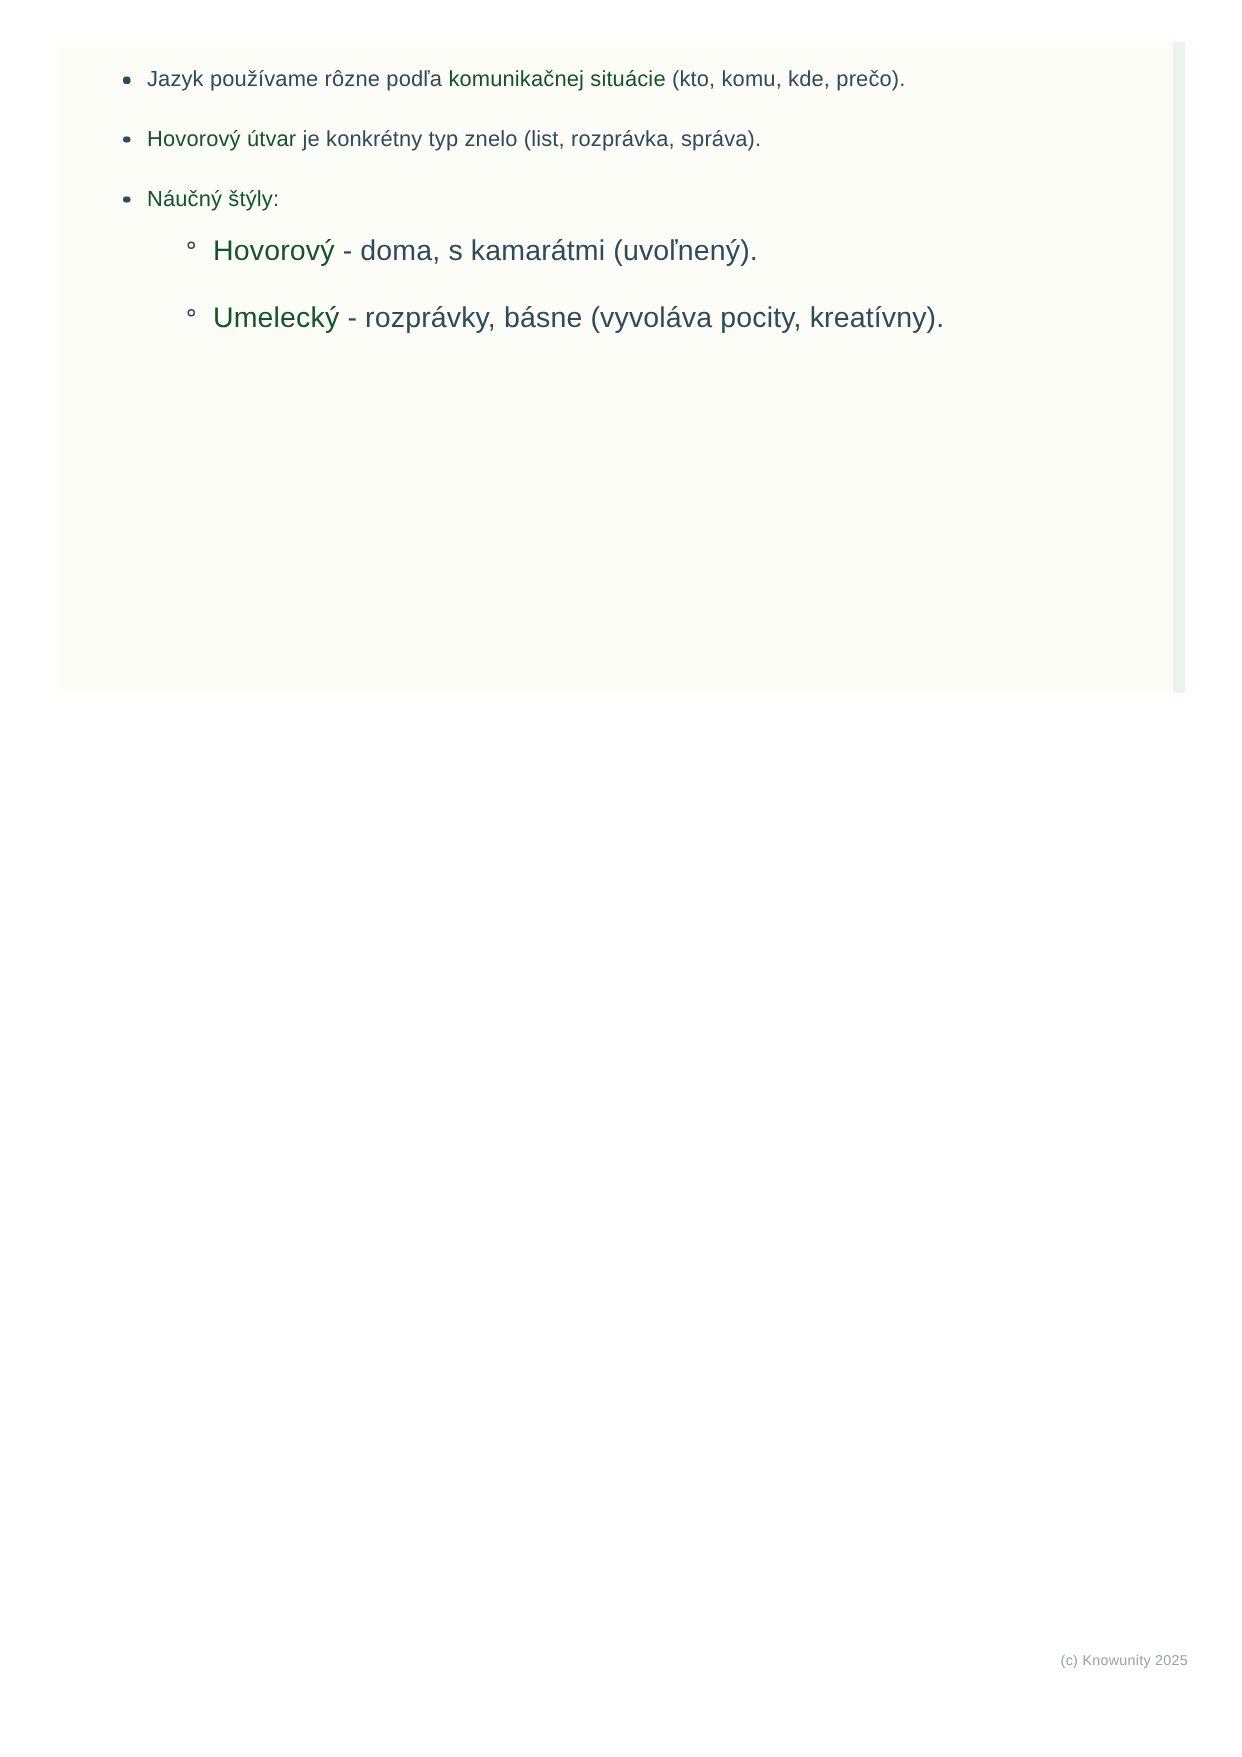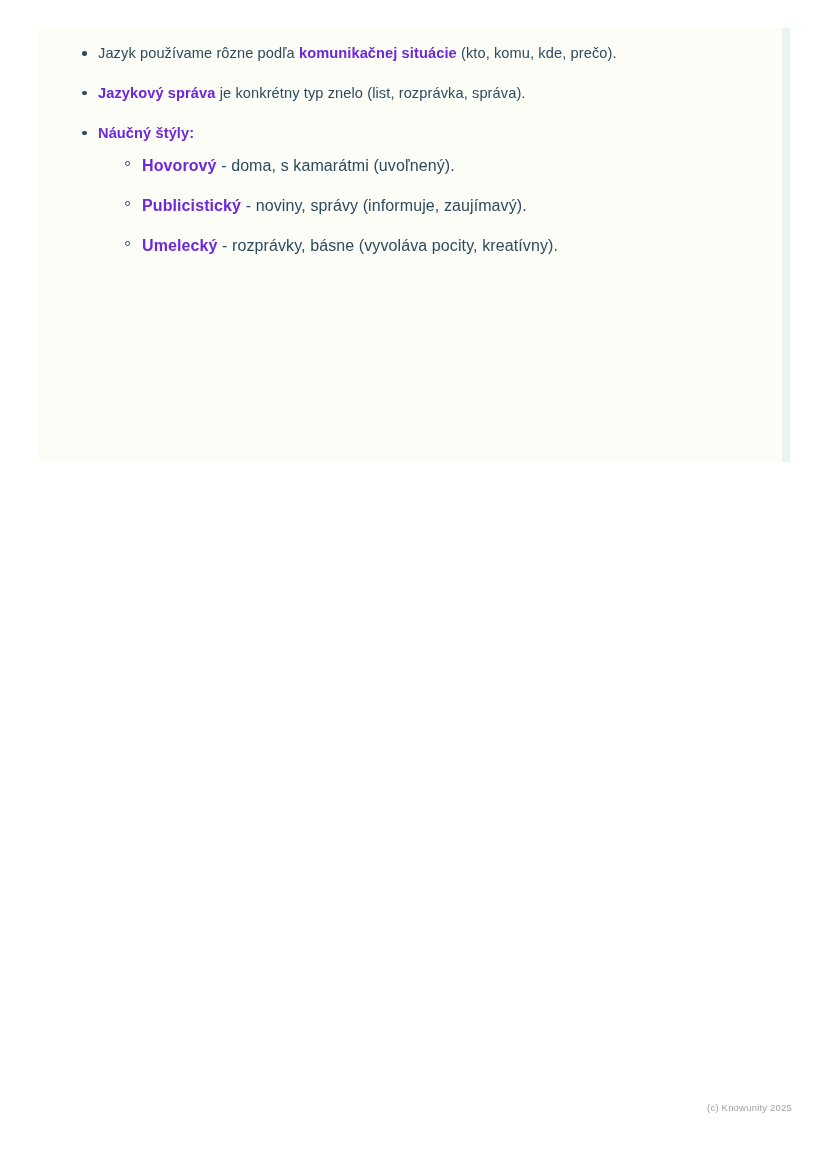--- a/index.html
+++ b/index.html
@@ -70,66 +70,65 @@
 
   ul.level2 {
     list-style: none;
     margin: 10px 0 0 0;
     padding: 0 0 0 22px;
   }
   ul.level2 > li {
     position: relative;
     padding-left: 22px;
     margin: 0 0 16px 0;
-    font-size: 16px;
+    font-size: 19px;
     line-height: 1.5;
     color: #2e4b5c;
   }
   ul.level2 > li:last-child {
     margin-bottom: 8px;
   }
   ul.level2 > li::before {
     content: "";
     position: absolute;
     left: 5px;
     top: 7px;
     width: 5px;
     height: 5px;
     border-radius: 50%;
     border: 1.2px solid #2e4b5c;
     background: transparent;
     box-sizing: border-box;
   }
 
   b, .b {
-    font-weight: 700;
-    color: #6d28d9;
+    font-weight: 400;
+    color: #14532d;
   }
 
   
   .footer-credit {
     position: absolute;
     right: 36px;
     top: 1102px;
     font-size: 9.5px;
     color: #9aa2a8;
     letter-spacing: 0.2px;
   }
 </style>
 </head>
 <body>
 
 <div class="doc-card">
   <div class="doc-body">
     <ul class="level1">
         <li><span><span>Jazyk používame rôzne podľa </span><span class="b">komunikačnej situácie</span><span> (kto, komu, kde, prečo).</span></span></li>
-        <li><span><span class="b">Jazykový správa</span><span> je konkrétny typ znelo (list, rozprávka, správa).</span></span></li>
+        <li><span><span class="b">Hovorový útvar</span><span> je konkrétny typ znelo (list, rozprávka, správa).</span></span></li>
         <li class="no-bottom-gap"><span><span class="b">Náučný štýly:</span></span><ul class="level2">
             <li><span class="b">Hovorový</span><span> - doma, s kamarátmi (uvoľnený).</span></li>
-            <li><span class="b">Publicistický</span><span> - noviny, správy (informuje, zaujímavý).</span></li>
             <li><span class="b">Umelecký</span><span> - rozprávky, básne (vyvoláva pocity, kreatívny).</span></li>
           </ul></li>
       </ul>
   </div>
   <div class="doc-accent"></div>
 </div>
 
 <div class="footer-credit">(c) Knowunity 2025</div>
 
 </body></html>

